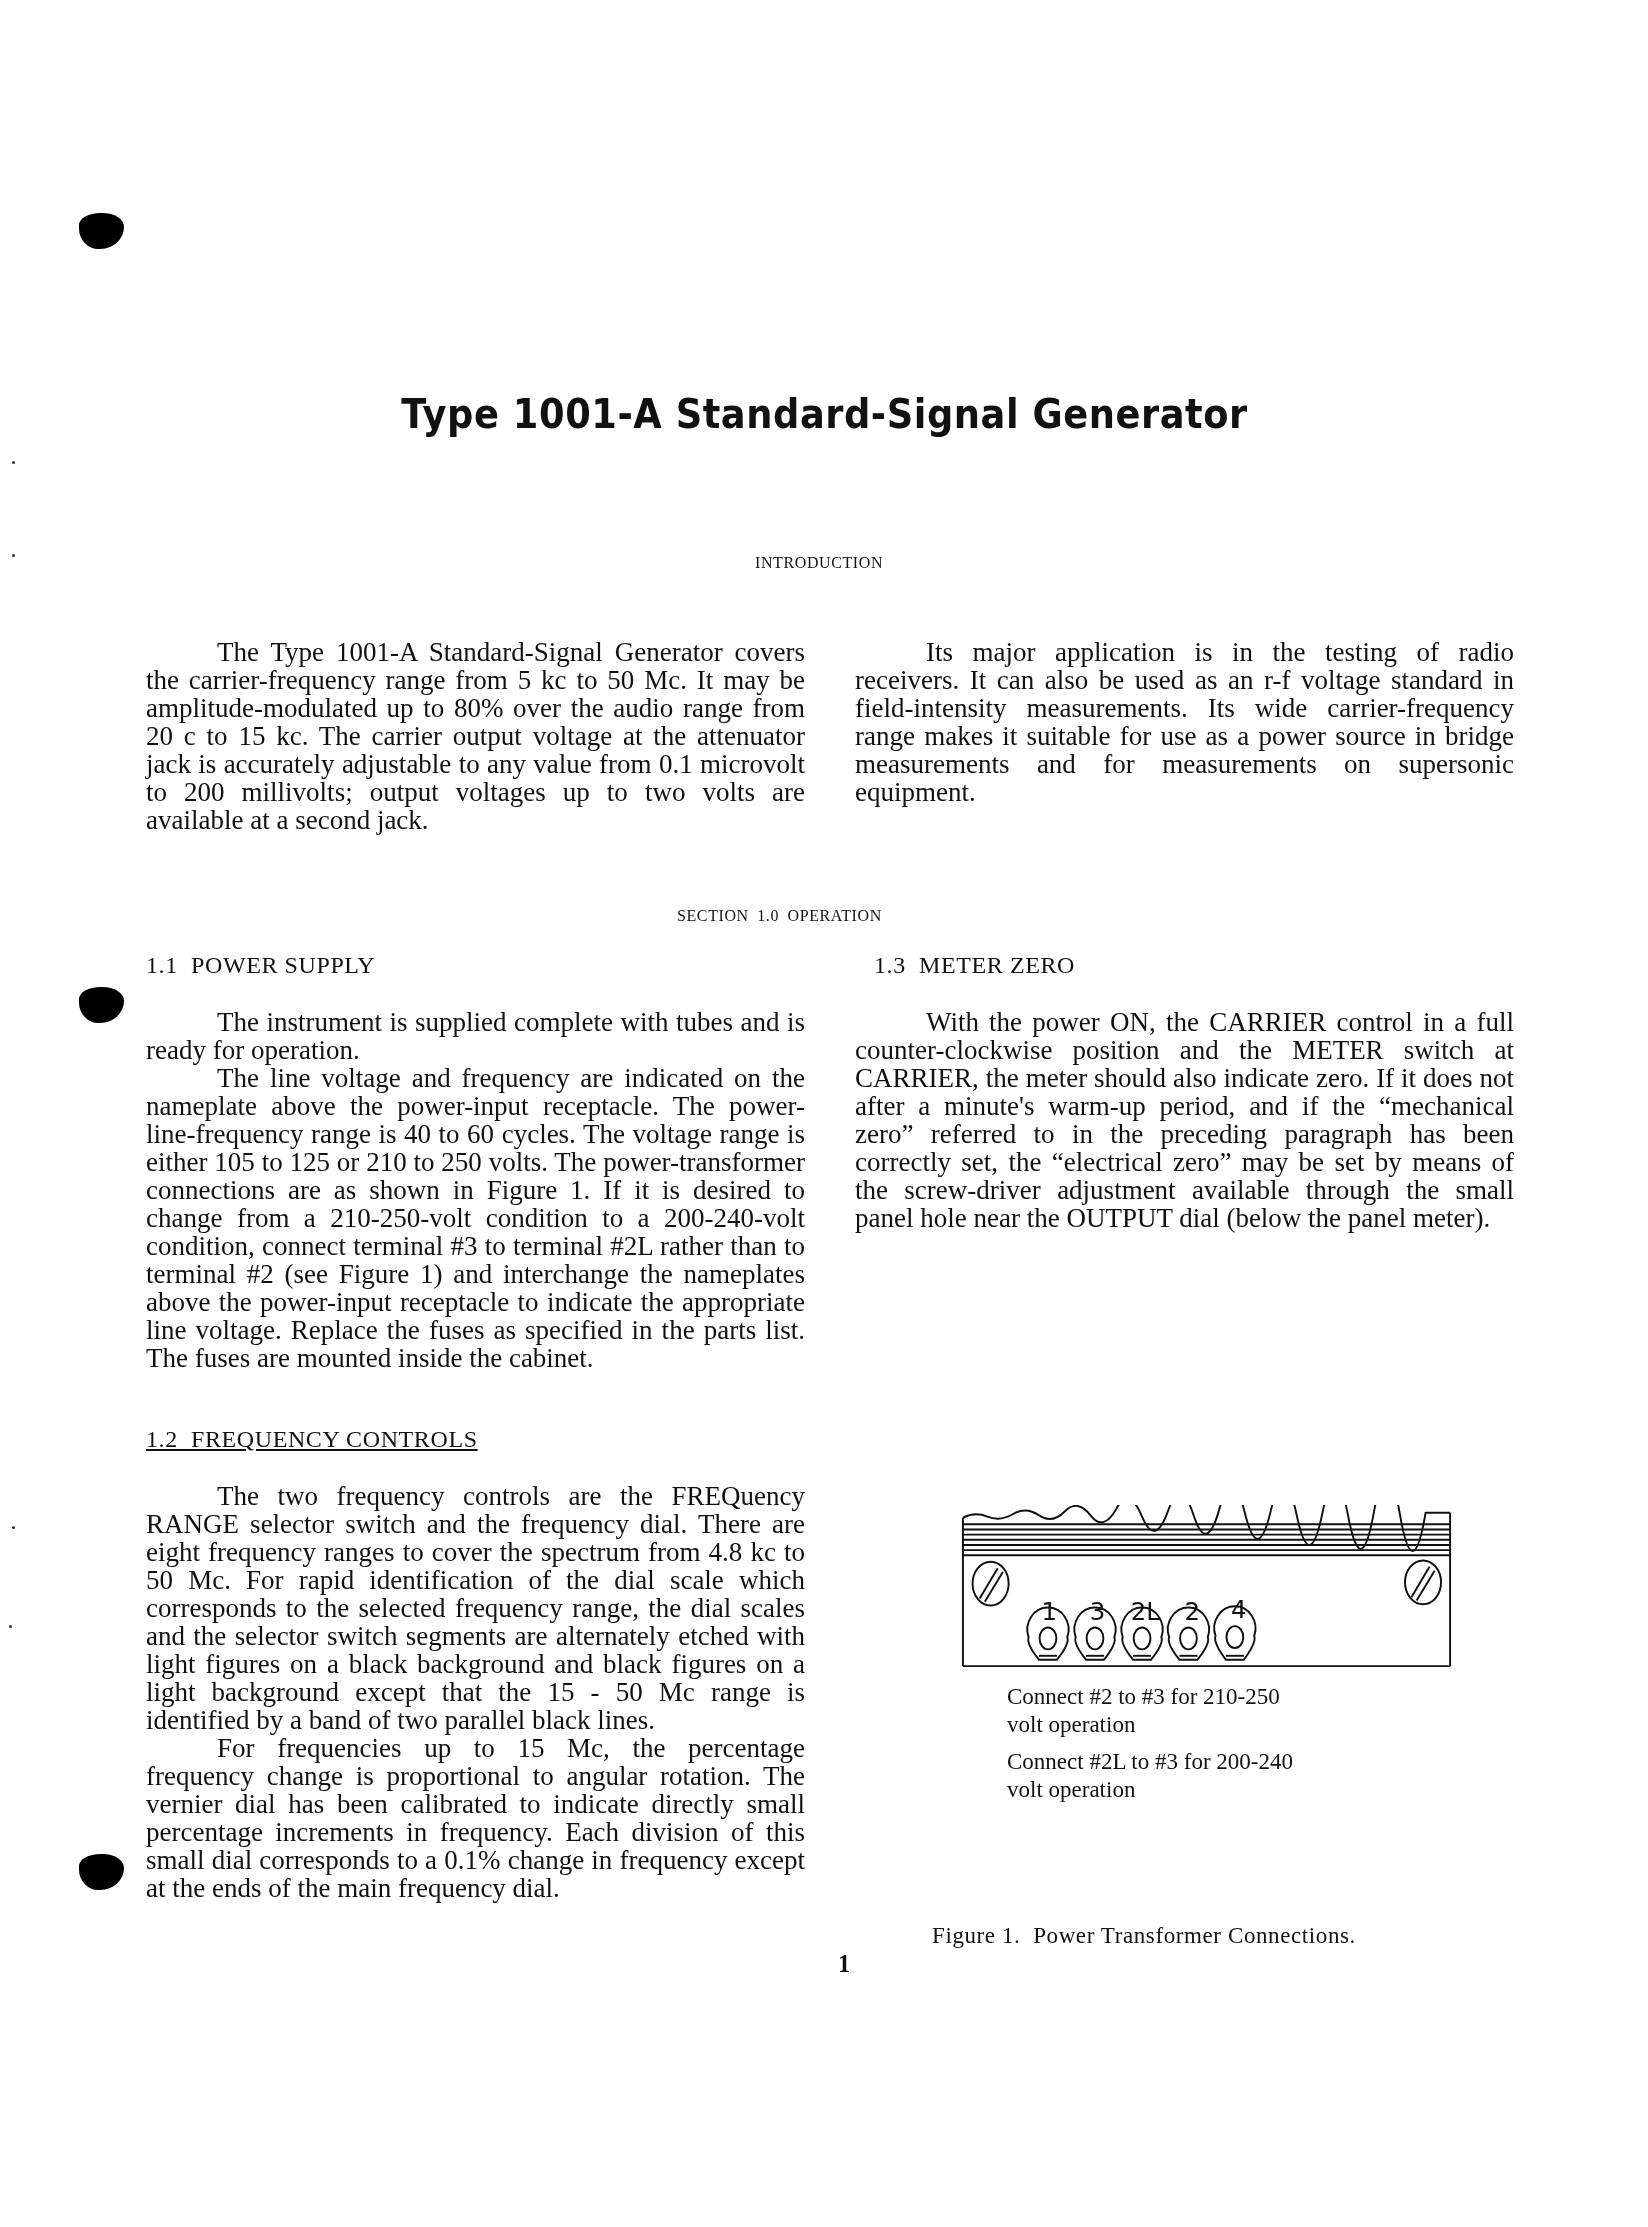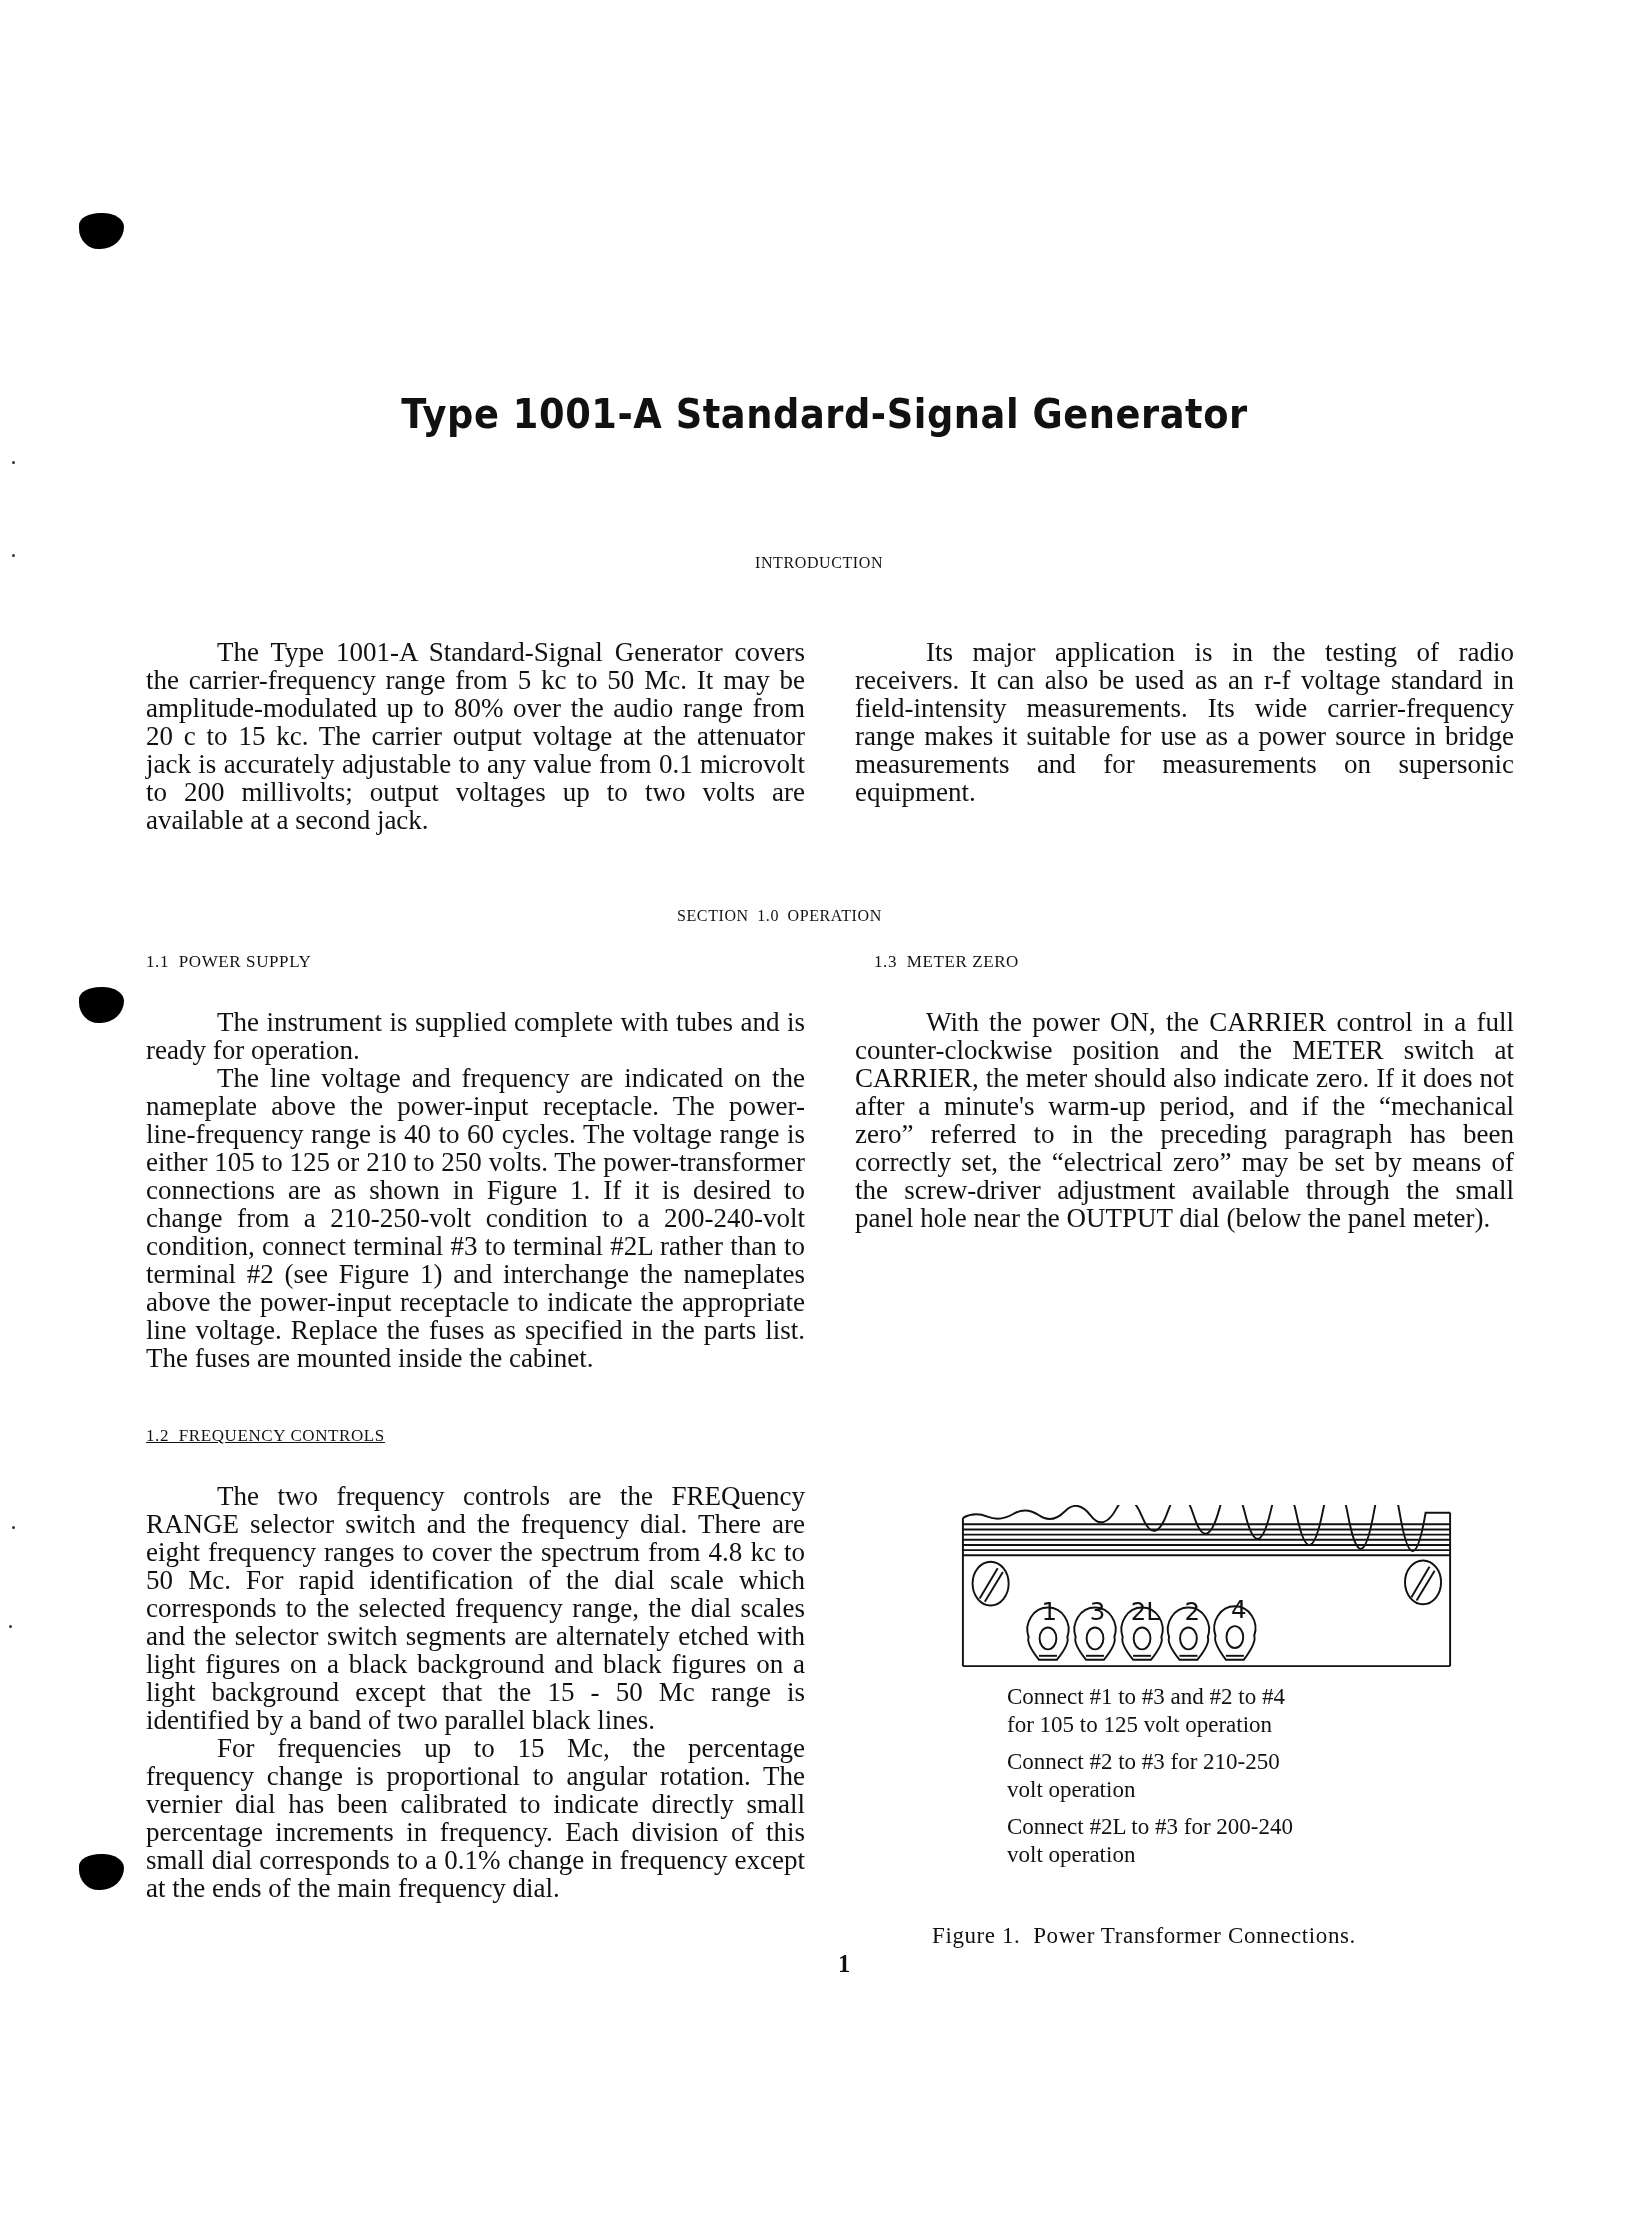--- a/index.html
+++ b/index.html
@@ -12,21 +12,21 @@
     .title {
       position: absolute; left: 0; right: 0; top: 391px; text-align: center;
       font-family: "DejaVu Sans", sans-serif; font-weight: bold; font-size: 40px;
       letter-spacing: 0.6px; transform: scaleX(0.92); transform-origin: center;
     }
     .center-heading {
       position: absolute; font-size: 16px; letter-spacing: 0.6px;
     }
     .col { position: absolute; width: 659px; font-size: 27px; line-height: 28px; text-align: justify; }
     .col p { margin: 0; text-indent: 71px; }
-    .sec-head { position: absolute; font-size: 17px; letter-spacing: 0.6px; }
+    .sec-head { position: absolute; font-size: 24px; letter-spacing: 0.6px; }
     .figure { position: absolute; left: 961px; top: 1505px; width: 491px; height: 174px; }
     .fig-notes { position: absolute; left: 1007px; top: 1683px; font-size: 23px; line-height: 28px; }
     .fig-notes .note { margin-bottom: 9px; }
     .caption { position: absolute; left: 932px; top: 1879px; font-size: 23px; letter-spacing: 0.6px; margin-top: 44px; }
     .page-number { position: absolute; left: 838px; top: 1950px; font-size: 24.5px; font-weight: bold; }
   </style>
 </head>
 <body>
 
 <div class="punch" style="left:79px; top:213px;"></div>
@@ -123,22 +123,20 @@
       <g>
           <path d="M410,240 Q390,213 394,203 A32,34 0 1 1 454,203 Q458,213 438,240 Z"></path>
           <ellipse cx="424" cy="205" rx="13" ry="17"></ellipse>
           <line x1="410" y1="234" x2="438" y2="234"></line>
         </g>
     </g>
   </svg>
 </div>
 
 <div class="fig-notes">
-  <div class="note" style="white-space:pre-line;">Connect #1 to #3 and #2 to #4
-for 105 to 125 volt operation</div>
   <div class="note" style="white-space:pre-line;">Connect #2 to #3 for 210-250
 volt operation</div>
   <div class="note" style="white-space:pre-line;">Connect #2L to #3 for 200-240
 volt operation</div>
 </div>
 
 <div class="caption" style="white-space:pre;">Figure 1.  Power Transformer Connections.</div>
 
 <div class="page-number">1</div>
 

